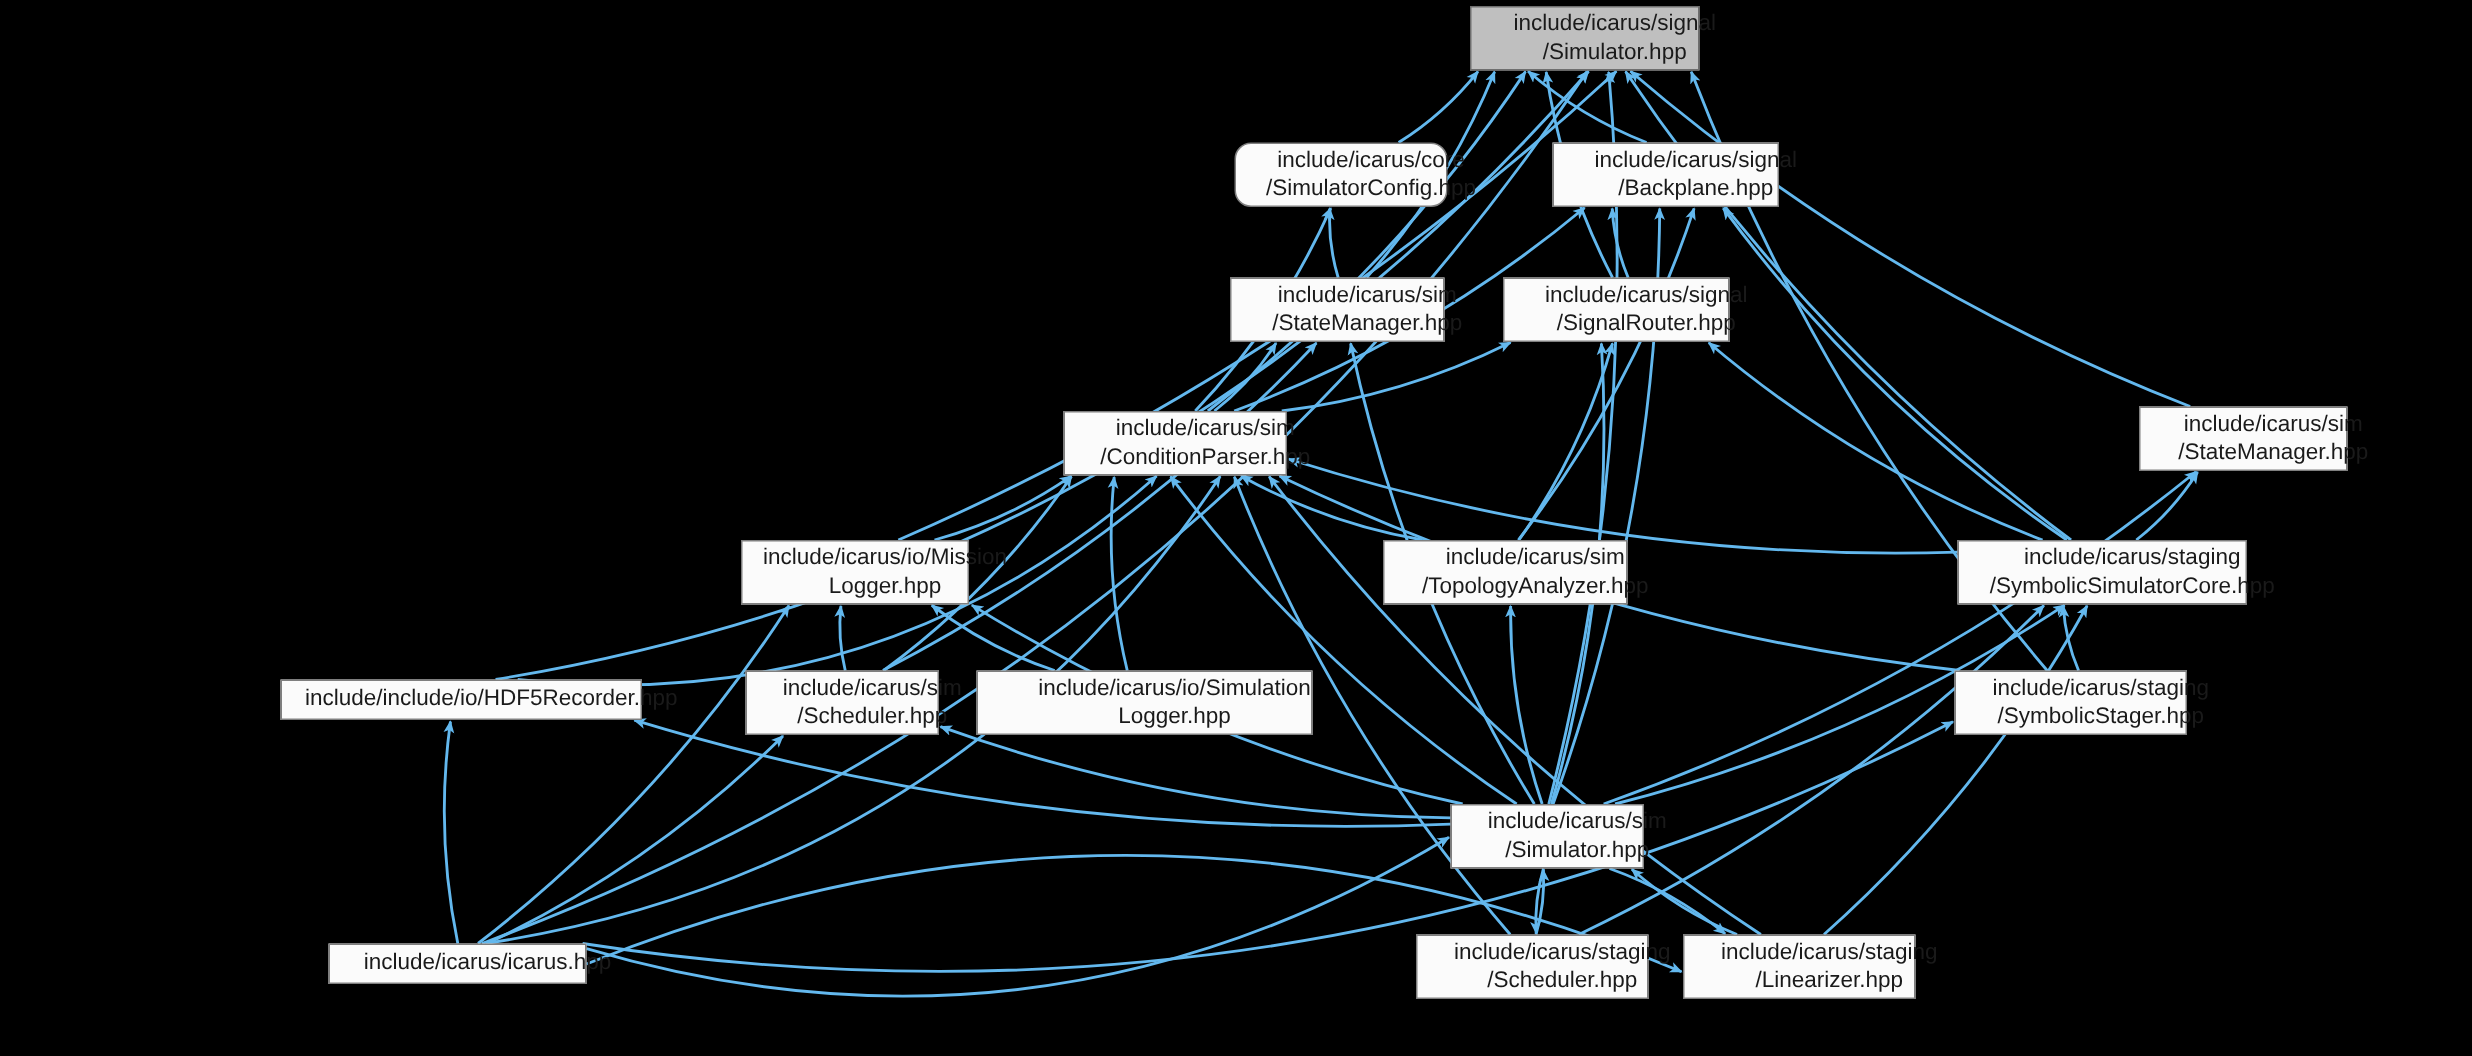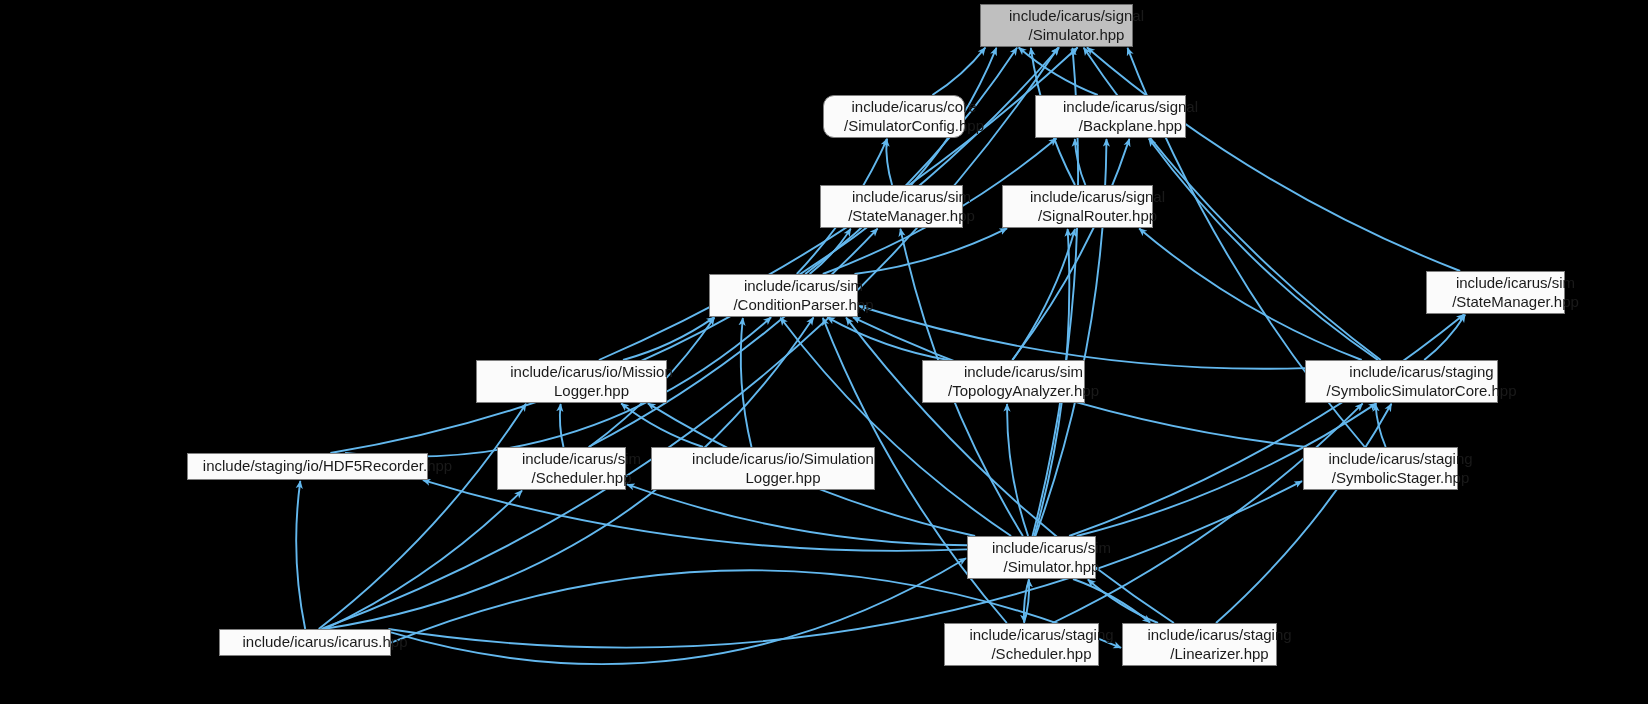--- a/index.html
+++ b/index.html
@@ -119,22 +119,22 @@
 
   <div class="node root" style="left: 980px; top: 4px; width: 153px; height: 43px;"><span class="ln">include/icarus/signal</span><span class="ln">/Simulator.hpp</span></div>
   <div class="node" style="left: 823px; top: 95px; width: 142px; height: 43px; border-radius: 11px;"><span class="ln">include/icarus/core</span><span class="ln">/SimulatorConfig.hpp</span></div>
   <div class="node" style="left: 1035px; top: 95px; width: 151px; height: 43px;"><span class="ln">include/icarus/signal</span><span class="ln">/Backplane.hpp</span></div>
   <div class="node" style="left: 820px; top: 185px; width: 143px; height: 43px;"><span class="ln">include/icarus/sim</span><span class="ln">/StateManager.hpp</span></div>
   <div class="node" style="left: 1002px; top: 185px; width: 151px; height: 43px;"><span class="ln">include/icarus/signal</span><span class="ln">/SignalRouter.hpp</span></div>
   <div class="node" style="left: 709px; top: 274px; width: 149px; height: 43px;"><span class="ln">include/icarus/sim</span><span class="ln">/ConditionParser.hpp</span></div>
   <div class="node" style="left: 1426px; top: 271px; width: 139px; height: 43px;"><span class="ln">include/icarus/sim</span><span class="ln">/StateManager.hpp</span></div>
   <div class="node" style="left: 922px; top: 360px; width: 163px; height: 43px;"><span class="ln">include/icarus/sim</span><span class="ln">/TopologyAnalyzer.hpp</span></div>
   <div class="node" style="left: 1305px; top: 360px; width: 193px; height: 43px;"><span class="ln">include/icarus/staging</span><span class="ln">/SymbolicSimulatorCore.hpp</span></div>
-  <div class="node" style="left: 476px; top: 360px; width: 191px; height: 43px;"><span class="ln">include/icarus/io/Mission</span><span class="ln">Logger.hpp</span></div>
+  <div class="node" style="left: 494px; top: 360px; width: 152px; height: 43px;"><span class="ln">include/icarus/io/Mission</span><span class="ln">Logger.hpp</span></div>
   <div class="node" style="left: 1303px; top: 447px; width: 155px; height: 43px;"><span class="ln">include/icarus/staging</span><span class="ln">/SymbolicStager.hpp</span></div>
-  <div class="node" style="left: 187px; top: 453px; width: 241px; height: 27px;"><span class="ln">include/staging/io/HDF5Recorder.hpp</span></div>
+  <div class="node" style="left: 187px; top: 453px; width: 241px; height: 27px;"><span class="ln">include/include/io/HDF5Recorder.hpp</span></div>
   <div class="node" style="left: 497px; top: 447px; width: 129px; height: 43px;"><span class="ln">include/icarus/sim</span><span class="ln">/Scheduler.hpp</span></div>
   <div class="node" style="left: 651px; top: 447px; width: 224px; height: 43px;"><span class="ln">include/icarus/io/Simulation</span><span class="ln">Logger.hpp</span></div>
   <div class="node" style="left: 967px; top: 536px; width: 129px; height: 43px;"><span class="ln">include/icarus/sim</span><span class="ln">/Simulator.hpp</span></div>
   <div class="node" style="left: 944px; top: 623px; width: 155px; height: 43px;"><span class="ln">include/icarus/staging</span><span class="ln">/Scheduler.hpp</span></div>
   <div class="node" style="left: 1122px; top: 623px; width: 155px; height: 43px;"><span class="ln">include/icarus/staging</span><span class="ln">/Linearizer.hpp</span></div>
   <div class="node" style="left: 219px; top: 629px; width: 172px; height: 27px; justify-content: center;"><span class="ln">include/icarus/icarus.hpp</span></div>
 </div>
 
 </body></html>

